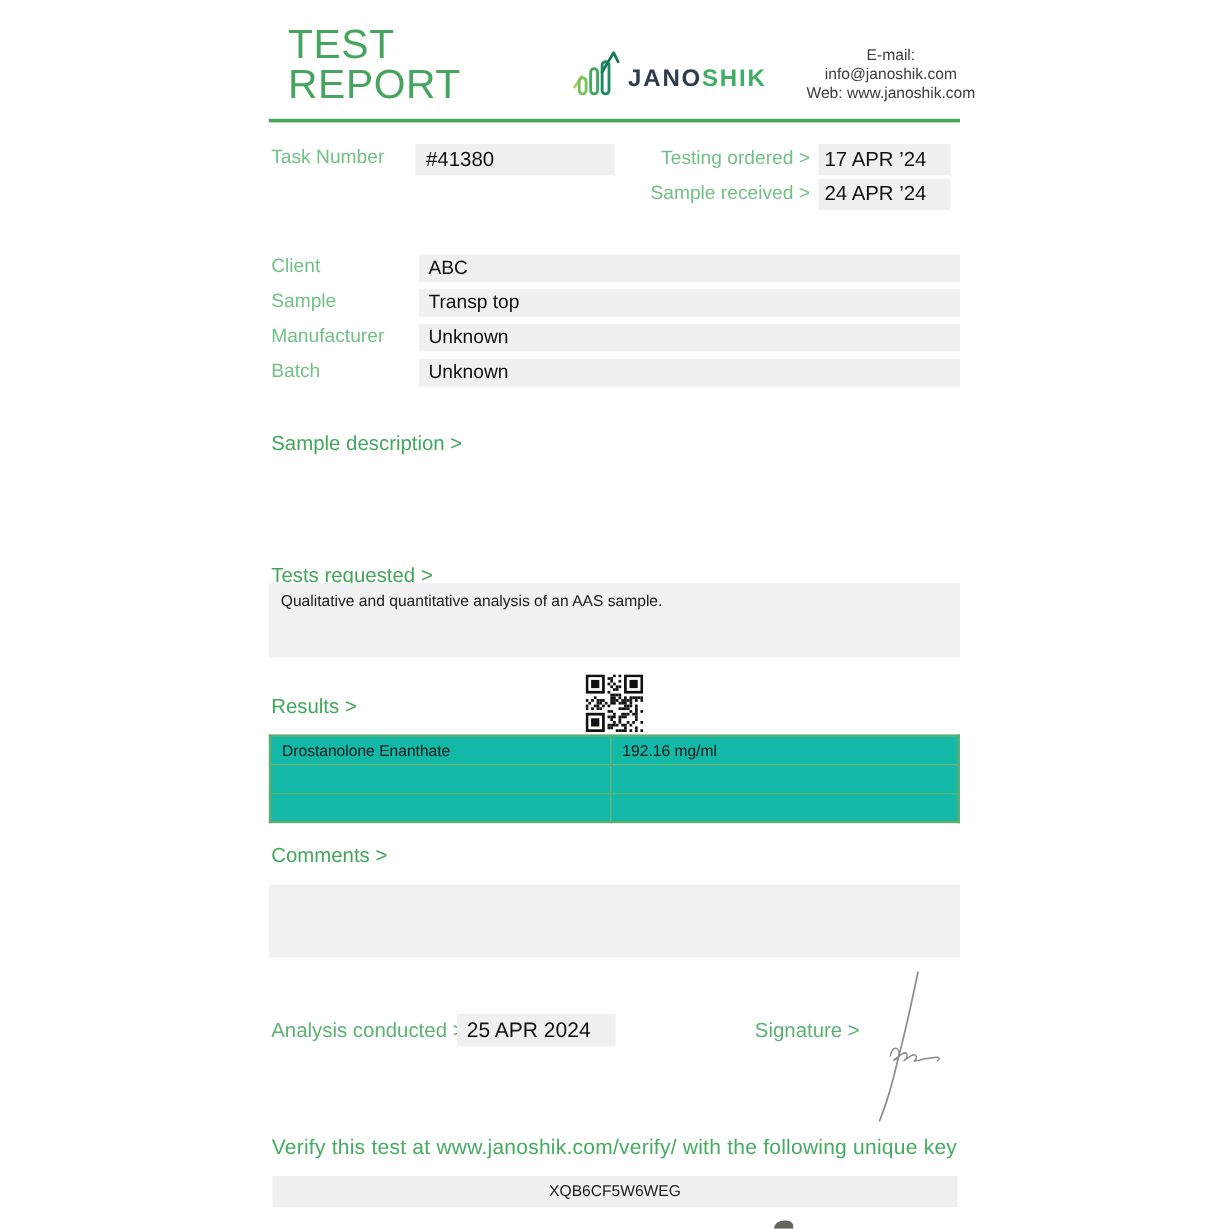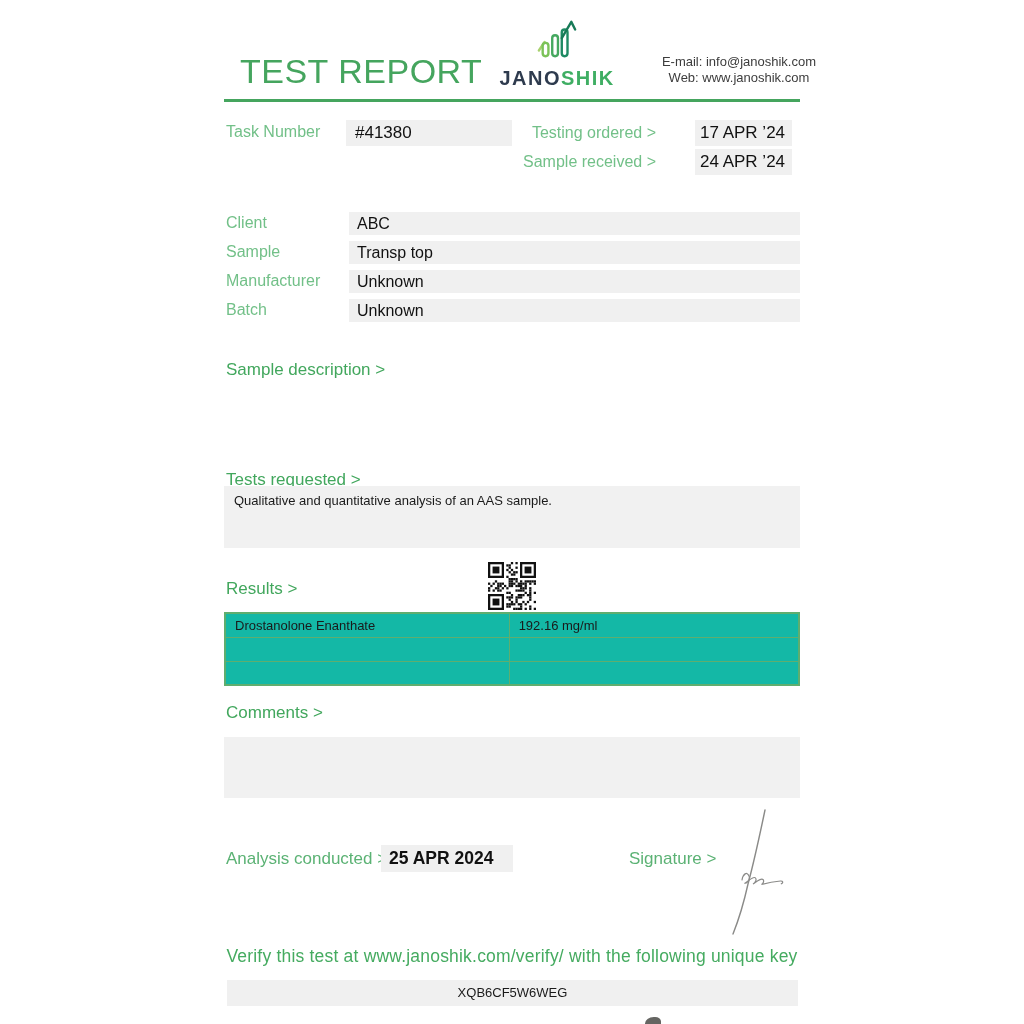--- a/index.html
+++ b/index.html
@@ -18,39 +18,39 @@
     width:576px; height:1024px;
   }
   
   .header {
     position:absolute; left:0; top:20px; width:100%; height:68px;
     display:flex; justify-content:space-between; align-items:flex-end;margin-left:16px;
   }
   .report-title {
     font-size:34px; line-height:1; color:#45a55e; letter-spacing:.5px; font-weight:400;
   }
-  .logo { display:flex; flex-direction:column; align-items:center; margin-right:30px; }
+  .logo { display:flex; align-items:center; margin-right:30px; }
   .logo-text { font-size:20px; font-weight:bold; letter-spacing:1.5px; line-height:1; margin-top:3px; }
   .logo-text .dark { color:#2e3b4e; }
   .logo-text .green { color:#3fae63; }
   .contact { text-align:center; font-size:13px; color:#3c3c3c; line-height:16px; padding-bottom:2px; }
   .divider { position:absolute; left:0; top:99px; width:100%; height:3px; background:#45a55e; }
   
   .task-section { position:absolute; left:0; top:120px; width:100%; height:58px; }
   .task-label { position:absolute; left:2px; top:3px; font-size:16px; color:#72c088; }
   .task-field {
     position:absolute; left:122px; top:0; width:166px; height:26px;
     background:#f0f0f0; font-size:17px; line-height:26px; padding-left:9px; color:#111;
   }
   .date-row { position:absolute; right:8px; height:26px; display:flex; align-items:center; }
   .date-row.r1 { top:0; } .date-row.r2 { top:29px; }
   .date-label { font-size:16px; color:#72c088; margin-right:7px; }
   .date-field {
-    width:97px; height:26px; background:#f0f0f0;
-    font-size:17px; line-height:26px; padding-left:5px; color:#111;margin-left:32px;
+    width:110px; height:26px; background:#f0f0f0;
+    font-size:17px; line-height:26px; padding-left:5px; color:#111;
   }
   
   .info-section { position:absolute; left:0; top:212px; width:100%; }
   .info-row { position:absolute; left:0; width:100%; height:23px; }
   .info-row .lbl { position:absolute; left:2px; top:2px; font-size:16px; color:#72c088; }
   .info-row .val {
     position:absolute; left:125px; right:0; top:0; height:23px;
     background:#f0f0f0; font-size:16px; line-height:23px; padding-left:8px; color:#111;
   }
   
@@ -72,21 +72,21 @@
   .results-table td {
     border:1px solid #5fae6f; height:24px;
     font-size:13px; color:#1a1a1a; padding:0 0 0 9px; background:#14b8a6;
   }
   .results-table td.c1 { width:49.5%; }
   
   .footer { position:absolute; left:0; top:845px; width:100%; height:28px; }
   .analysis-label { position:absolute; left:2px; top:4px; font-size:17px; color:#5bb274; }
   .analysis-field {
     position:absolute; left:157px; top:0; width:132px; height:27px;
-    background:#f0f0f0; font-size:17.5px; line-height:27px; padding-left:8px; color:#111;font-weight:bold;
+    background:#f0f0f0; font-size:17.5px; line-height:27px; padding-left:8px; color:#111;
   }
   .signature-label { position:absolute; left:405px; top:4px; font-size:17px; color:#5bb274; }
   .signature { position:absolute; left:488px; top:806px; width:80px; height:130px; }
   .signature svg { width:100%; height:100%; }
   
   .verify-line {
     position:absolute; left:0; top:946px; width:100%;
     text-align:center; font-size:17.5px; color:#45ab60; letter-spacing:.2px;
   }
   .key-field {

